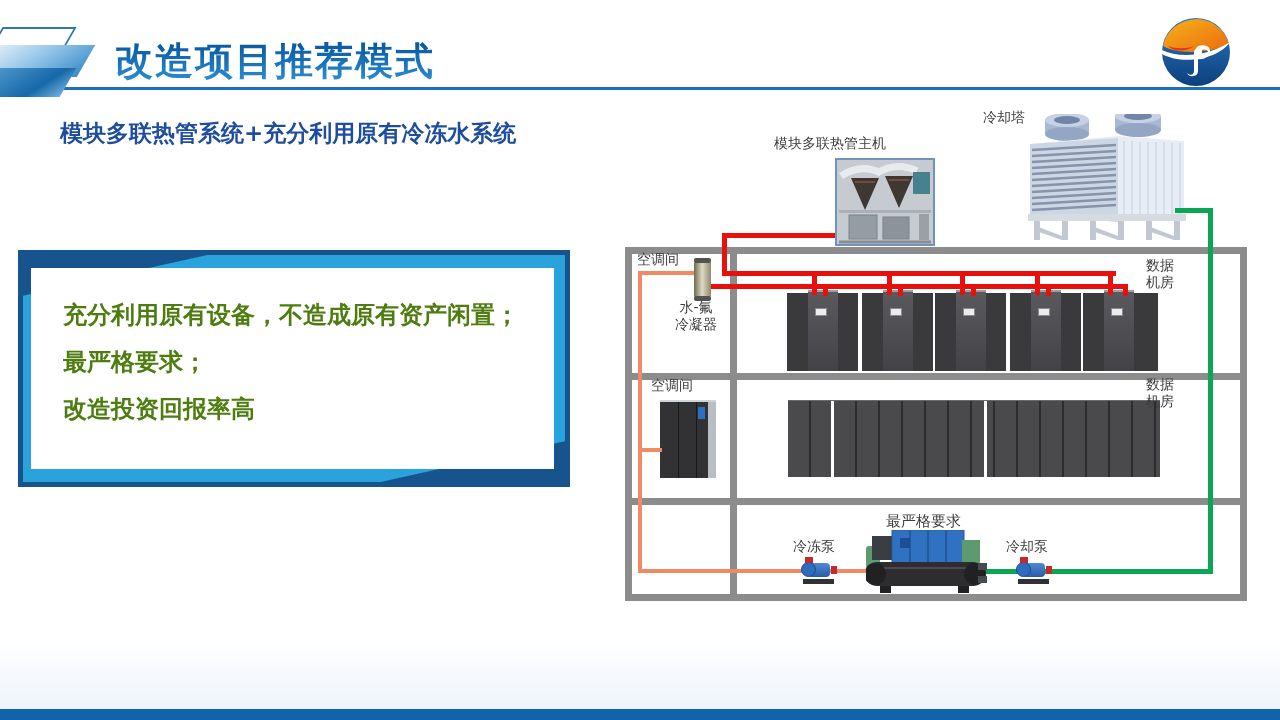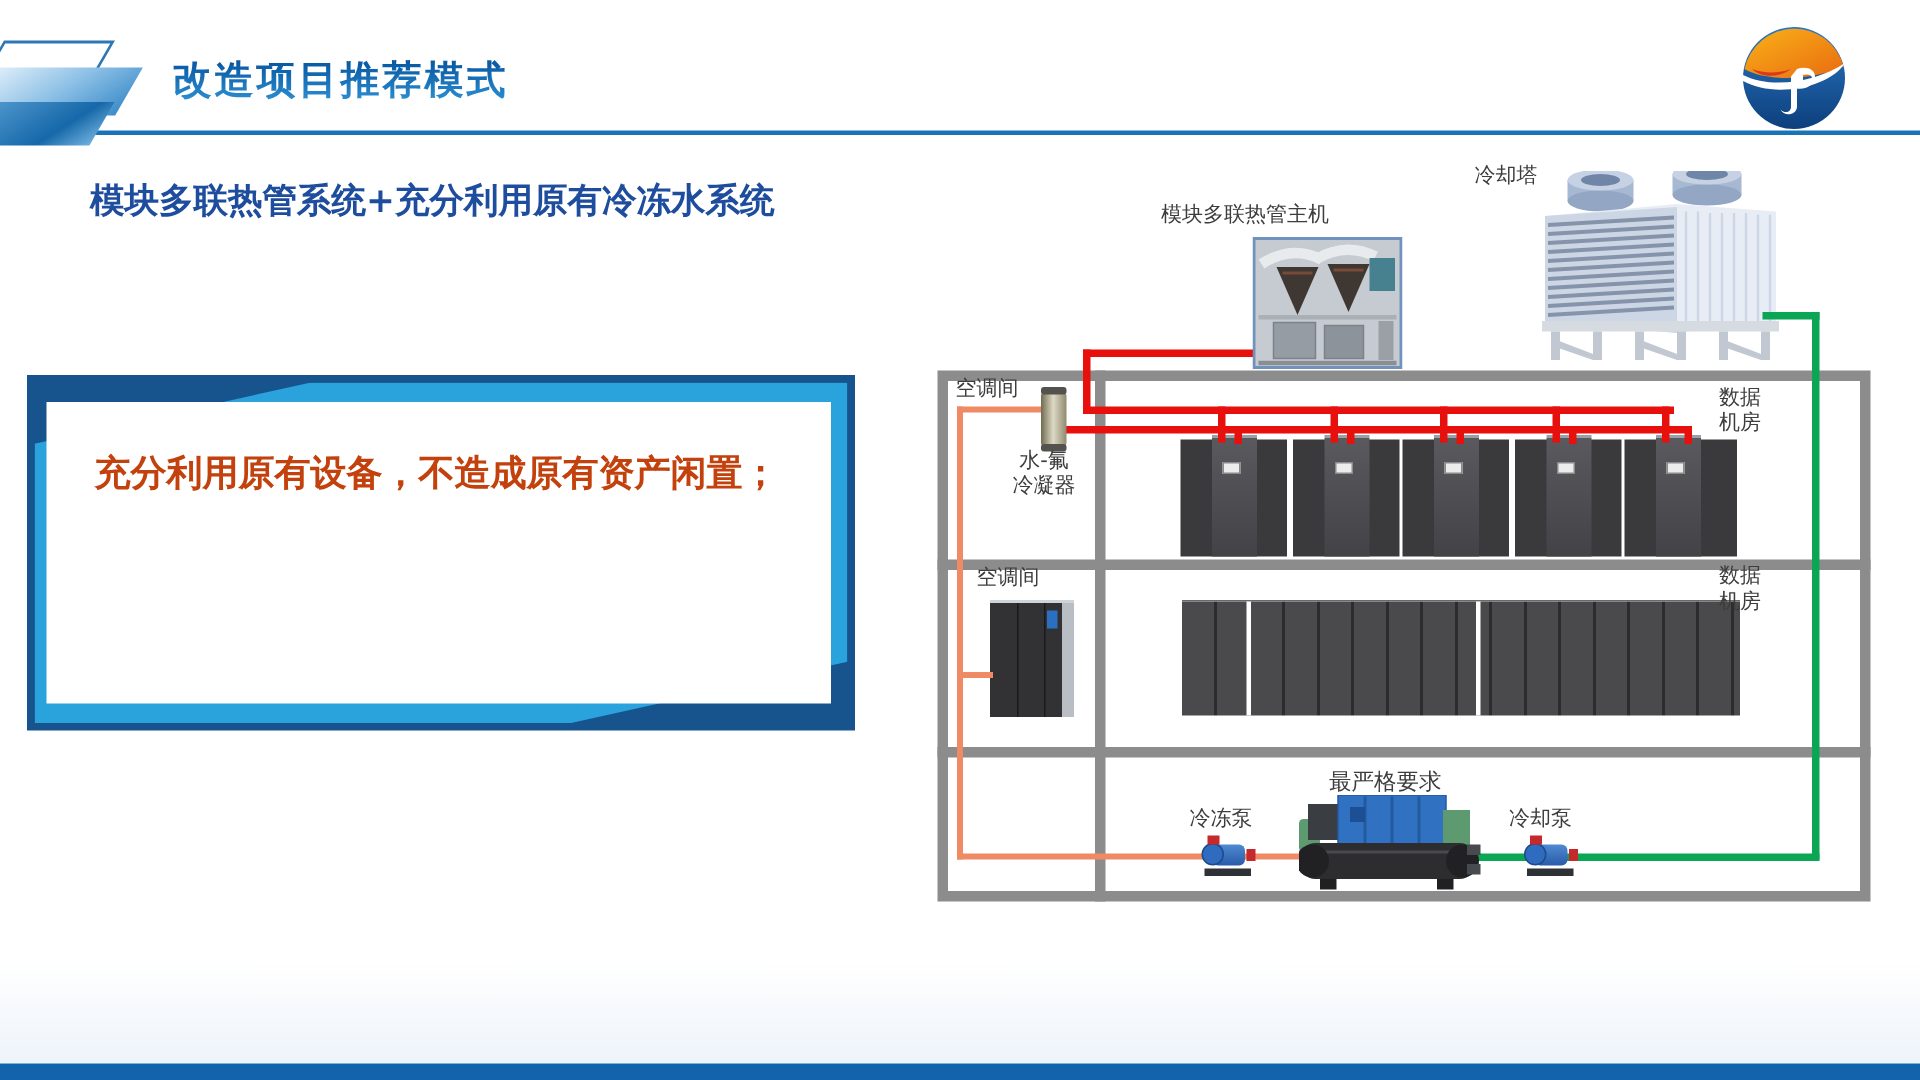--- a/index.html
+++ b/index.html
@@ -7,36 +7,36 @@
     position:relative;width:1280px;height:720px;margin:0 auto;
     background:#ffffff;overflow:hidden;
     font-family:"DejaVu Sans","Liberation Sans",sans-serif;
   }
   
   .deco{position:absolute;transform:skewX(-30deg);}
   .deco-outline{left:-6px;top:27px;width:70px;height:26px;background:#fff;border:2px solid #2e77b5;z-index:1;}
   .deco-mid{left:-20px;top:45px;width:106px;height:32px;background:linear-gradient(135deg,#eaf4fb 0%,#8cc0e6 55%,#3c8cc9 100%);z-index:2;}
   .deco-deep{left:-26px;top:68px;width:94px;height:29px;background:linear-gradient(135deg,#5aa0d5 0%,#1668a9 70%,#6fb0dd 100%);z-index:3;}
   .page-title{
-    position:absolute;left:115px;top:36px;font-size:26px;font-weight:bold;letter-spacing:2px;
+    position:absolute;left:115px;top:36px;font-size:38px;font-weight:bold;letter-spacing:2px;
     background:linear-gradient(180deg,#0a5ca5 20%,#2c8ed2 90%);
     -webkit-background-clip:text;background-clip:text;color:transparent;z-index:4;
   }
   .header-rule{position:absolute;left:36px;top:87px;width:1244px;height:3px;background:#1a72b8;}
   .logo{position:absolute;left:1160px;top:16px;width:72px;height:72px;}
   
   .subtitle{position:absolute;left:60px;top:118px;font-size:23px;font-weight:bold;color:#1e4d9e;}
   
   .info-box{position:absolute;left:18px;top:250px;width:552px;height:237px;background:#17548e;}
   .info-box .lightblue{
     position:absolute;left:5px;top:5px;right:5px;bottom:5px;background:#2aa2db;
     clip-path:polygon(34% 0,100% 0,100% 82%,66% 100%,0 100%,0 18%);
   }
   .info-box .inner{position:absolute;left:13px;top:18px;right:16px;bottom:18px;background:#ffffff;}
-  .info-box .text{position:absolute;left:32px;top:24px;right:28px;font-size:24px;font-weight:bold;color:#c2410c;line-height:47px;}
+  .info-box .text{position:absolute;left:32px;top:24px;right:28px;font-size:24px;font-weight:bold;color:#4d7c0f;line-height:47px;}
   
   .lbl{position:absolute;font-size:14px;color:#3d3d3d;white-space:pre-line;line-height:17px;z-index:9;}
   .frame{position:absolute;background:#8c8c8c;z-index:2;}
   .pipe-red{position:absolute;background:#e8100c;z-index:5;}
   .pipe-orange{position:absolute;background:#ef8a64;z-index:5;}
   .pipe-green{position:absolute;background:#0aa654;z-index:5;}
   
   .room-frame{position:absolute;left:625px;top:247px;width:622px;height:354px;border:7px solid #8c8c8c;box-sizing:border-box;background:transparent;z-index:2;}
   
   .rack-group{position:absolute;top:293px;width:71px;height:78px;background:#3a3a3c;z-index:3;}
@@ -103,20 +103,22 @@
     <path d="M38,30 c6,-2 12,0 12,5 c0,6 -7,9 -12,8 l0,12 c0,6 -9,7 -11,2 c3,3 7,2 7,-2 l0,-20 z M42,34 l0,6 c4,0 6,-2 6,-4 c0,-2 -3,-3 -6,-2 z" fill="#ffffff"></path>
   </svg>
 
   <div class="subtitle">模块多联热管系统+充分利用原有冷冻水系统</div>
 
   <div class="info-box">
     <div class="lightblue"></div>
     <div class="inner">
       <div class="text">
         <div>充分利用原有设备，不造成原有资产闲置；</div>
+        <div>最严格要求；</div>
+        <div>改造投资回报率高</div>
       </div>
     </div>
   </div>
 
   <div class="lbl" style="left:983px;top:109px;">冷却塔</div>
   <svg class="tower" viewBox="0 0 172 130">
     <rect x="23" y="6" width="44" height="14" fill="#a7b8d2"></rect>
     <ellipse cx="45" cy="20" rx="22" ry="7" fill="#93a7c4"></ellipse>
     <ellipse cx="45" cy="6" rx="22" ry="7" fill="#c6d2e4"></ellipse>
     <ellipse cx="45" cy="6" rx="13" ry="4" fill="#6f86a8"></ellipse>

